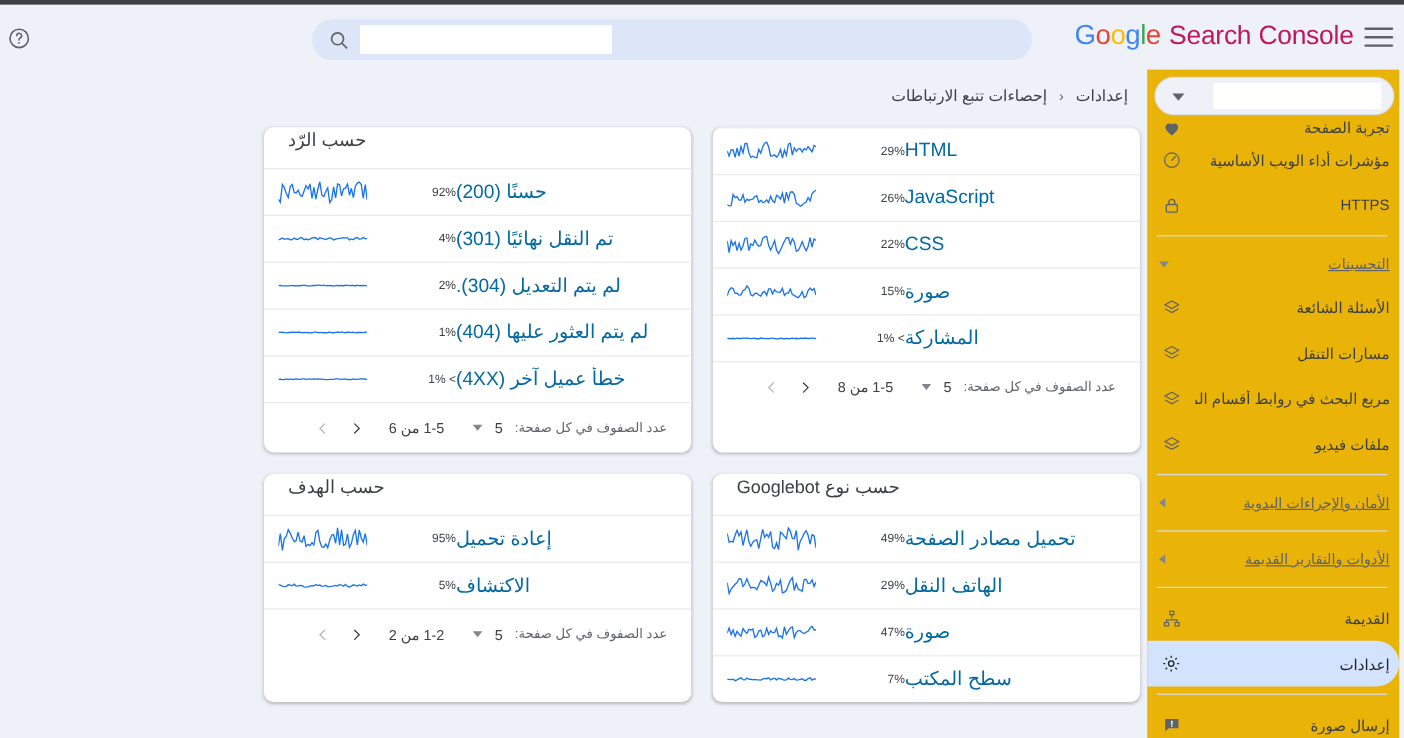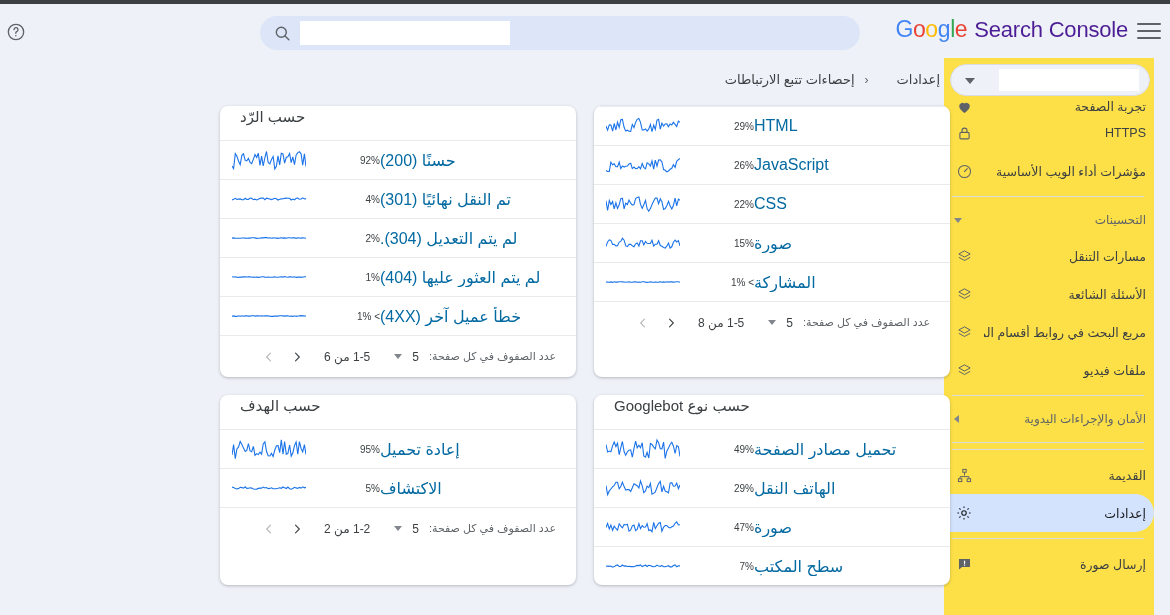--- a/index.html
+++ b/index.html
@@ -30,21 +30,21 @@
   .gsc-brand {
     position: absolute; top: 12px; right: 42px;
     display: flex; align-items: center; gap: 7px;
     direction: ltr;
   }
   .glogo { font-size: 23px; letter-spacing: -0.4px; font-family: "Liberation Sans", sans-serif; }
   .glogo .b { color: #4285f4; }
   .glogo .r { color: #ea4335; }
   .glogo .y { color: #fbbc05; }
   .glogo .g { color: #34a853; }
-  .brand-text { font-size: 22px; color: #4c1d95; letter-spacing: -0.2px; }
+  .brand-text { font-size: 22px; color: #be185d; letter-spacing: -0.2px; }
   .hamburger {
     position: absolute; top: 16px; right: 8px;
     width: 26px; height: 22px;
     display: flex; flex-direction: column; justify-content: space-between;
     padding: 3px 1px;
     cursor: pointer;
   }
   .hamburger span { display:block; height: 2px; background: #5f6368; border-radius: 1px; }
 
   .search-wrap {
@@ -69,23 +69,23 @@
     cursor: pointer;
   }
   .help-icon {
     position: absolute; top: 18px; left: 6px;
     width: 20px; height: 20px;
     cursor: pointer;
   }
 
   
   .sidebar {
-    position: absolute; top: 58px; right: 16px;
+    position: absolute; top: 58px; right: 4px;
     width: 210px; height: 557px;
-    background: #fde047;
+    background: #eab308;
     overflow: hidden;
   }
   .prop-selector {
     position: absolute; top: 6px; right: 4px;
     width: 200px; height: 32px;
     border: 1px solid #dadce0;
     border-radius: 16px;
     background: #eef1f7;
     cursor: pointer;
   }
@@ -131,21 +131,21 @@
     color: #5f6368;
   }
   .nav-item.active {
     background: #d3e3fd;
     color: #202124;
   }
   .nav-item.clipped { height: 16px; }
   .nav-group {
     display: flex; align-items: center; justify-content: flex-start;
     height: 34px; padding: 0 8px 0 10px; gap: 6px;
-    color: #5f6368; font-size: 12px; cursor: pointer;
+    color: #5f6368; font-size: 12px; cursor: pointer; text-decoration: underline;
   }
   .nav-group .label { flex: 1; text-align: right; }
   .caret-down {
     width: 0; height: 0;
     border-left: 4px solid transparent;
     border-right: 4px solid transparent;
     border-top: 5px solid #80868b;
   }
   .caret-left {
     width: 0; height: 0;
@@ -161,21 +161,21 @@
   .main {
     position: absolute; top: 58px; right: 210px; left: 0; bottom: 0;
     overflow: hidden;
   }
   .breadcrumb {
     position: absolute; top: 14px; right: 20px;
     display: flex; align-items: center; gap: 10px;
     font-size: 13px; color: #3c4043;
     direction: rtl;
   }
-  .breadcrumb .crumb { cursor: pointer; white-space: nowrap; margin-left: 18px; }
+  .breadcrumb .crumb { cursor: pointer; white-space: nowrap; }
   .breadcrumb .sep { color: #5f6368; font-size: 12px; }
 
   .cards {
     position: absolute; top: 48px; right: 10px; left: 4px;
     display: flex; flex-wrap: wrap;
     gap: 18px;
     direction: rtl;
   }
   .card {
     width: 356px;
@@ -285,58 +285,58 @@
       <li class="nav-item clipped">
         <span class="label">تجربة الصفحة</span>
         <span class="ico">
           <svg viewBox="0 0 24 24" width="17" height="17" fill="#5f6368">
               <path d="M12 21s-7.5-4.6-7.5-9.8A4.6 4.6 0 0 1 12 7.9a4.6 4.6 0 0 1 7.5 3.3C19.5 16.4 12 21 12 21z"></path>
             </svg>
         </span>
       </li>
 
       <li class="nav-item">
+        <span class="label">مؤشرات أداء الويب الأساسية</span>
+        <span class="ico">
+          <svg viewBox="0 0 24 24" width="17" height="17" fill="none" stroke="#5f6368" stroke-width="1.5">
+              <circle cx="12" cy="12" r="8.5"></circle>
+              <path d="M12 12l4-4" stroke-linecap="round"></path>
+            </svg>
+        </span>
+      </li>
+
+      <li class="nav-item">
         <span class="label">HTTPS</span>
         <span class="ico">
           <svg viewBox="0 0 24 24" width="17" height="17" fill="none" stroke="#5f6368" stroke-width="1.6">
               <rect x="5.5" y="10.5" width="13" height="9" rx="1.6"></rect>
               <path d="M8.5 10.5V8a3.5 3.5 0 0 1 7 0v2.5"></path>
             </svg>
         </span>
       </li>
 
-      <li class="nav-item">
-        <span class="label">مؤشرات أداء الويب الأساسية</span>
-        <span class="ico">
-          <svg viewBox="0 0 24 24" width="17" height="17" fill="none" stroke="#5f6368" stroke-width="1.5">
-              <circle cx="12" cy="12" r="8.5"></circle>
-              <path d="M12 12l4-4" stroke-linecap="round"></path>
-            </svg>
-        </span>
-      </li>
-
       <div class="nav-sep"></div>
 
       <li class="nav-group">
         <span class="label">التحسينات</span>
         <span class="caret-down"></span>
       </li>
 
       <li class="nav-item">
-        <span class="label">مسارات التنقل</span>
+        <span class="label">الأسئلة الشائعة</span>
         <span class="ico">
           <svg viewBox="0 0 24 24" width="17" height="17" fill="none" stroke="#5f6368" stroke-width="1.4">
               <path d="M12 4l8 4.4-8 4.4-8-4.4z"></path>
               <path d="M4 13.2l8 4.4 8-4.4"></path>
             </svg>
         </span>
       </li>
 
       <li class="nav-item">
-        <span class="label">الأسئلة الشائعة</span>
+        <span class="label">مسارات التنقل</span>
         <span class="ico">
           <svg viewBox="0 0 24 24" width="17" height="17" fill="none" stroke="#5f6368" stroke-width="1.4">
               <path d="M12 4l8 4.4-8 4.4-8-4.4z"></path>
               <path d="M4 13.2l8 4.4 8-4.4"></path>
             </svg>
         </span>
       </li>
 
       <li class="nav-item">
         <span class="label">مربع البحث في روابط أقسام الموقع</span>
@@ -360,20 +360,24 @@
 
       <div class="nav-sep"></div>
 
       <li class="nav-group">
         <span class="label">الأمان والإجراءات اليدوية</span>
         <span class="caret-left"></span>
       </li>
 
       <div class="nav-sep"></div>
 
+      <li class="nav-group">
+        <span class="label">الأدوات والتقارير القديمة</span>
+        <span class="caret-left"></span>
+      </li>
 
       <div class="nav-sep"></div>
 
       <li class="nav-item">
         <span class="label">القديمة</span>
         <span class="ico">
           <svg viewBox="0 0 24 24" width="17" height="17" fill="none" stroke="#5f6368" stroke-width="1.4">
               <rect x="9.6" y="3.4" width="4.8" height="4"></rect>
               <rect x="3.4" y="16.6" width="4.8" height="4"></rect>
               <rect x="15.8" y="16.6" width="4.8" height="4"></rect>

